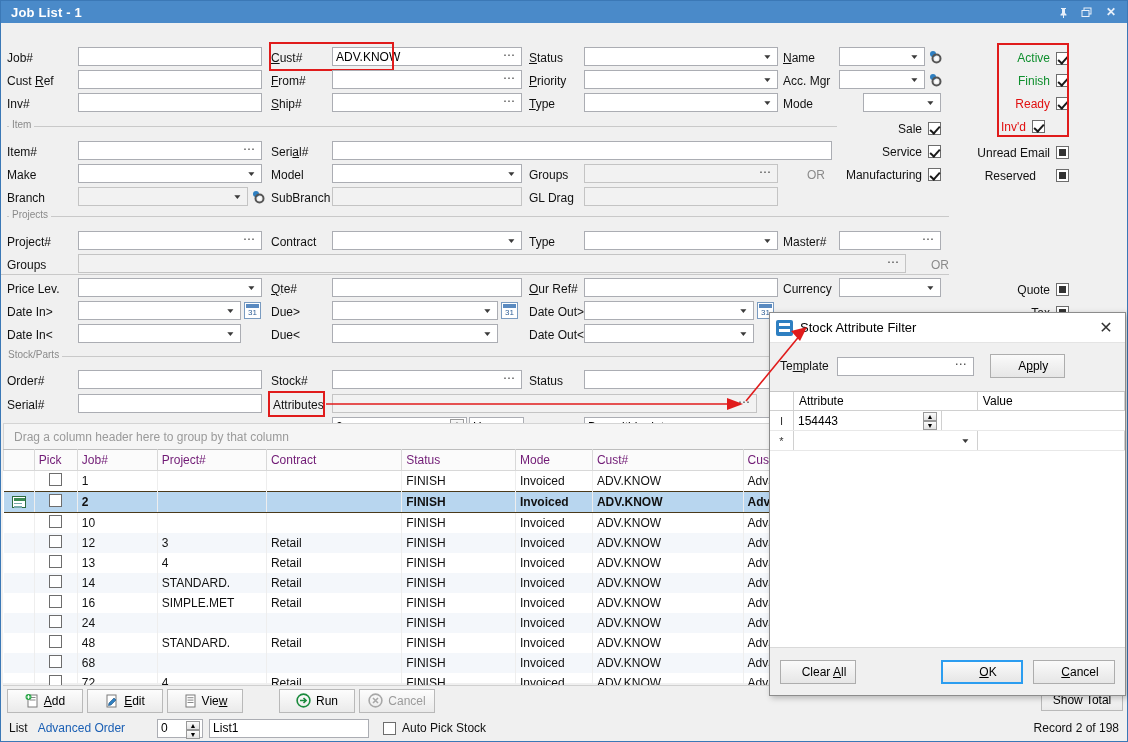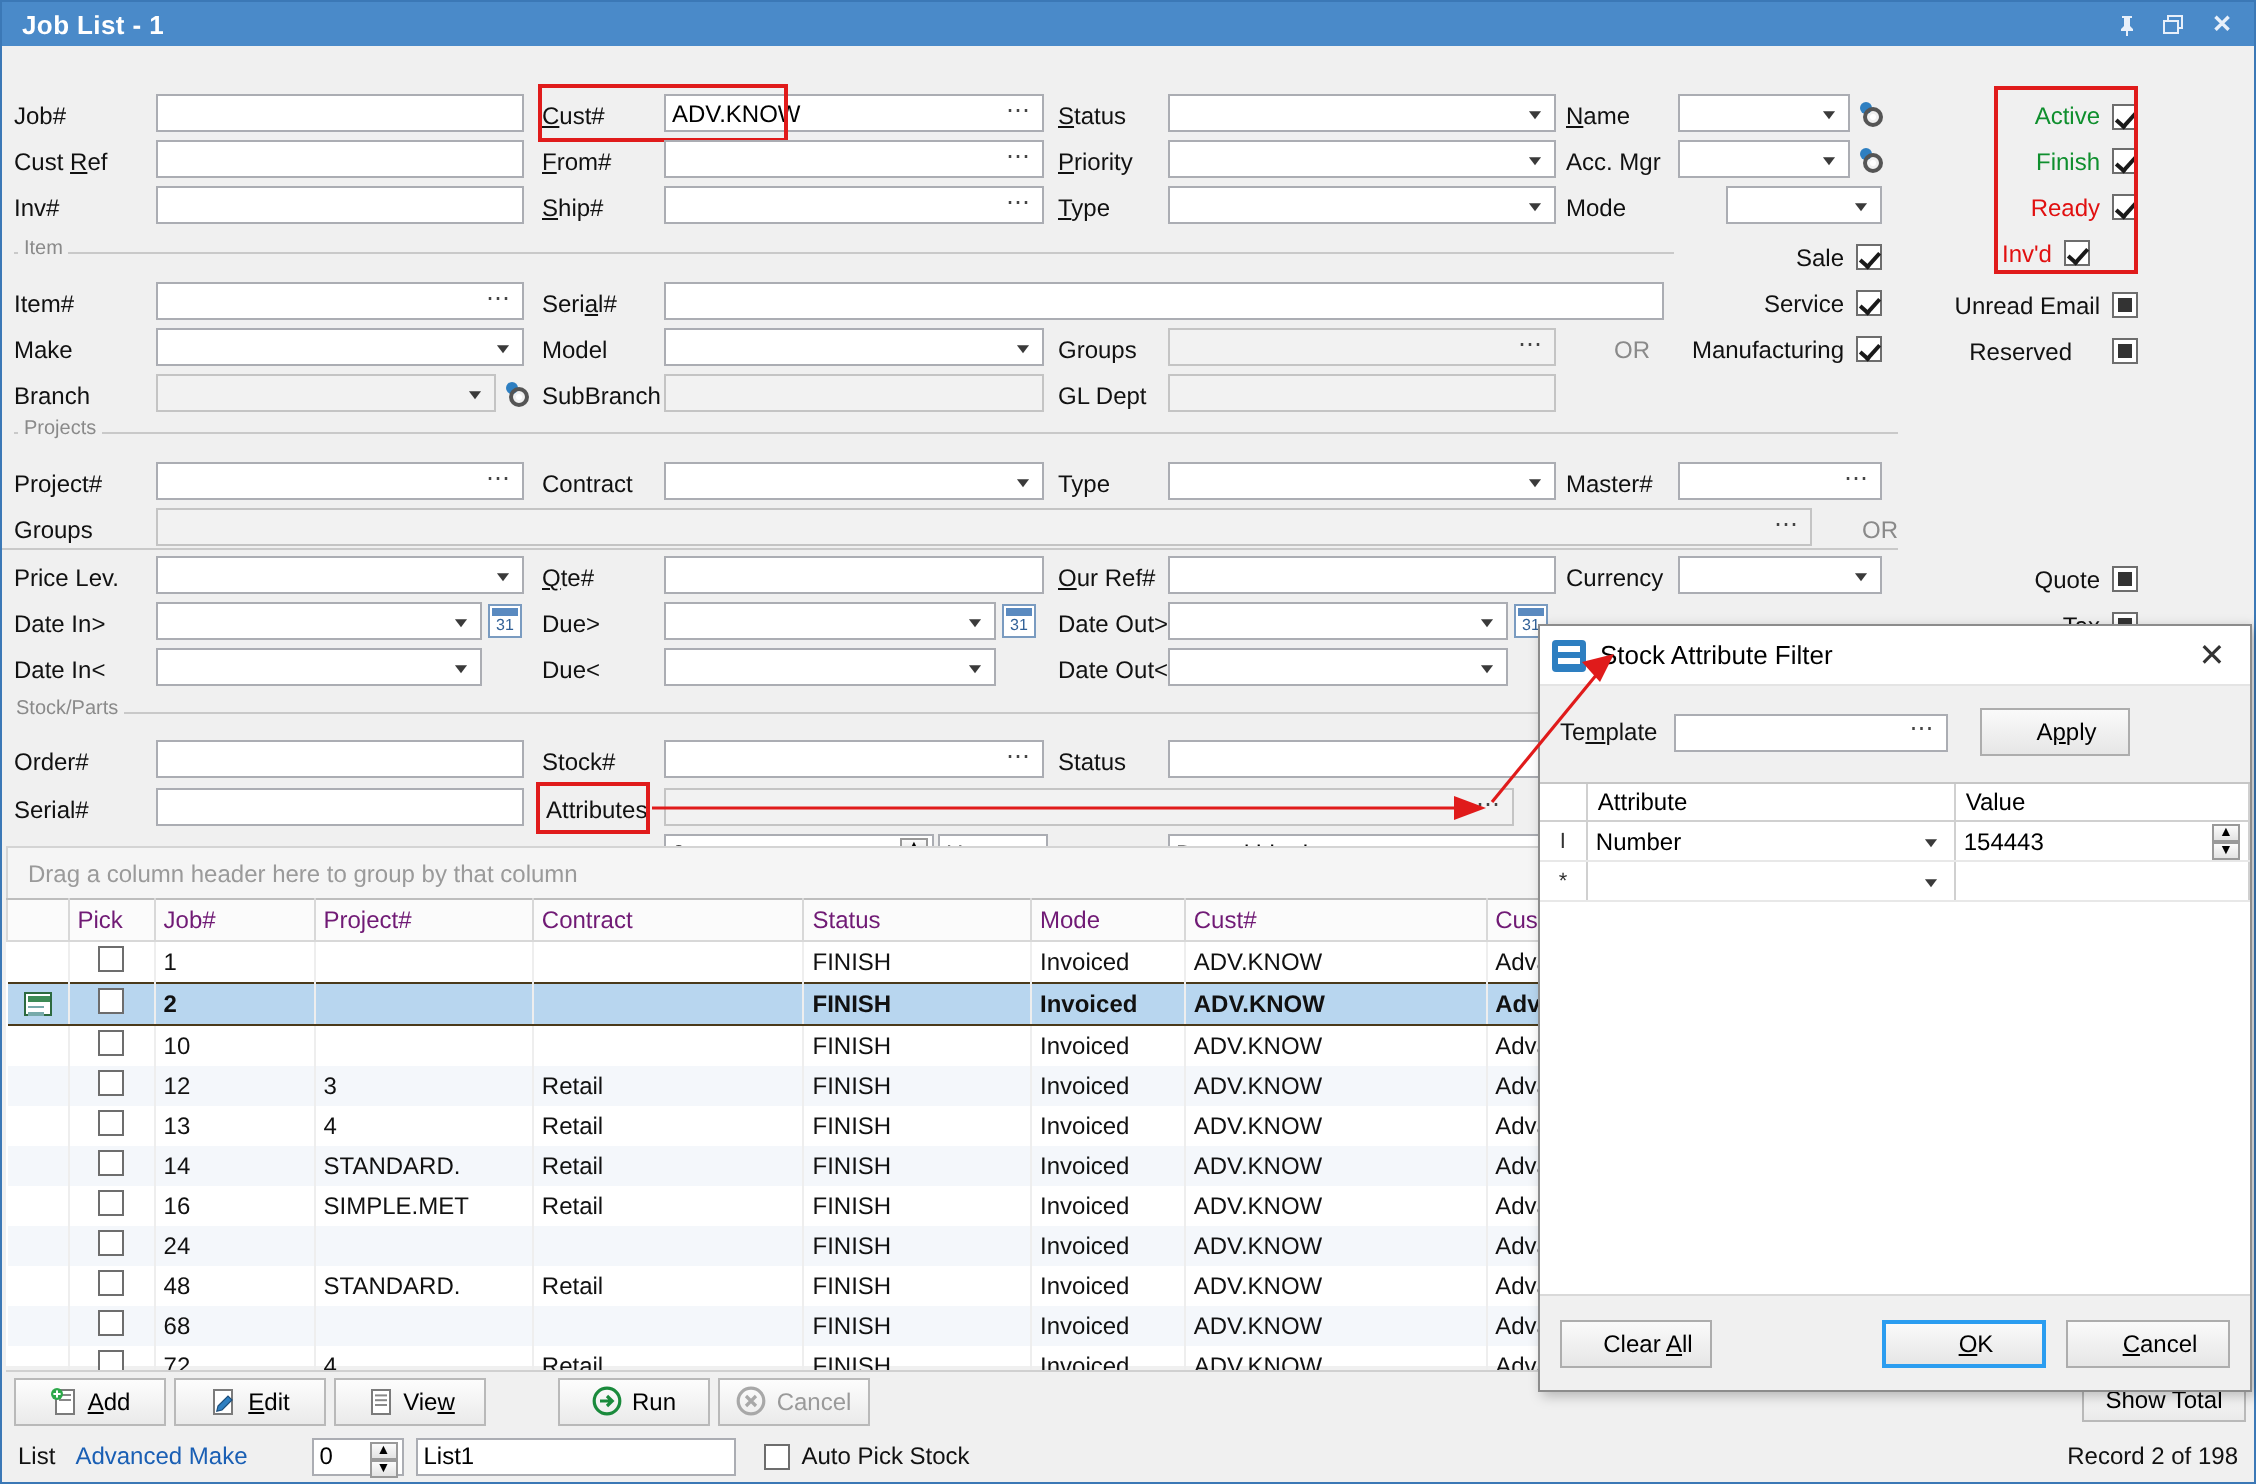--- a/index.html
+++ b/index.html
@@ -299,21 +299,21 @@
         <span class="val"></span>
       </div>
 
     <div class="lbl" style="position:absolute;left:528px;top:145px">Groups</div>
     <div class="fld dis" style="position:absolute;left:583px;top:141px;width:194px">
       <span class="val"></span>
       <span class="ell">⋯</span>
     </div>
     <div class="lbl" style="position:absolute;left:806px;top:145px;color:#8a8a8a">OR</div>
 
-    <div class="lbl" style="position:absolute;left:528px;top:168px">GL Dept</div>
+    <div class="lbl" style="position:absolute;left:528px;top:168px">GL Drag</div>
     <div class="fld dis" style="position:absolute;left:583px;top:164px;width:194px">
         <span class="val"></span>
       </div>
 
     <div class="grp-line" style="left:6px;top:193px;width:942px"></div>
     <div class="grp-cap" style="left:8px;top:186px">Projects</div>
 
     <div class="lbl" style="position:absolute;left:6px;top:212px">Project#</div>
     <div class="fld" style="position:absolute;left:77px;top:208px;width:184px">
         <span class="val"></span>
@@ -746,21 +746,21 @@
       <svg width="15" height="15" viewBox="0 0 15 15">
           <circle cx="7.5" cy="7.5" r="6.4" fill="none" stroke="#a8a8a8" stroke-width="1.6"></circle>
           <path d="M5 5l5 5M10 5l-5 5" fill="none" stroke="#a8a8a8" stroke-width="1.6"></path>
         </svg>
       <span>Cancel</span>
     </div>
   </div>
 
   <div style="position:absolute;left:2px;right:2px;top:714px;height:26px;display:flex;align-items:center;gap:6px;padding:0 6px">
     <span class="lbl">List</span>
-    <span class="link" style="position:relative;padding:2px 4px">Advanced Make</span>
+    <span class="link" style="position:relative;padding:2px 4px">Advanced Order</span>
 
     <div class="fld" style="width:46px;margin-left:22px">
       <span class="val">0</span>
       <span class="spin" style="height:15px">
           <div>▲</div>
           <div>▼</div>
         </span>
     </div>
     <div class="fld" style="width:160px">
         <span class="val">List1</span>
@@ -794,24 +794,20 @@
     </div>
 
     <div class="dlg-grid" style="position:absolute;left:0px;top:78px;right:0px;height:282px;border-left:none;border-right:none">
       <div class="dg-head">
         <div style="width:24px"></div>
         <div style="width:185px">Attribute</div>
         <div style="width:148px">Value</div>
       </div>
       <div class="dg-row">
         <div style="width:24px;justify-content:center;color:#333;font-size:11px">I</div>
-        <div style="width:185px">
-          <span style="flex:1">Number</span>
-          <span class="cb-arrow"></span>
-        </div>
         <div style="width:148px">
           <span style="flex:1;border-right:1px solid transparent">154443</span>
           <span class="spin" style="height:17px">
               <div>▲</div>
               <div>▼</div>
             </span>
         </div>
       </div>
       <div class="dg-row">
         <div style="width:24px;justify-content:center;color:#333;font-size:11px">*</div>

